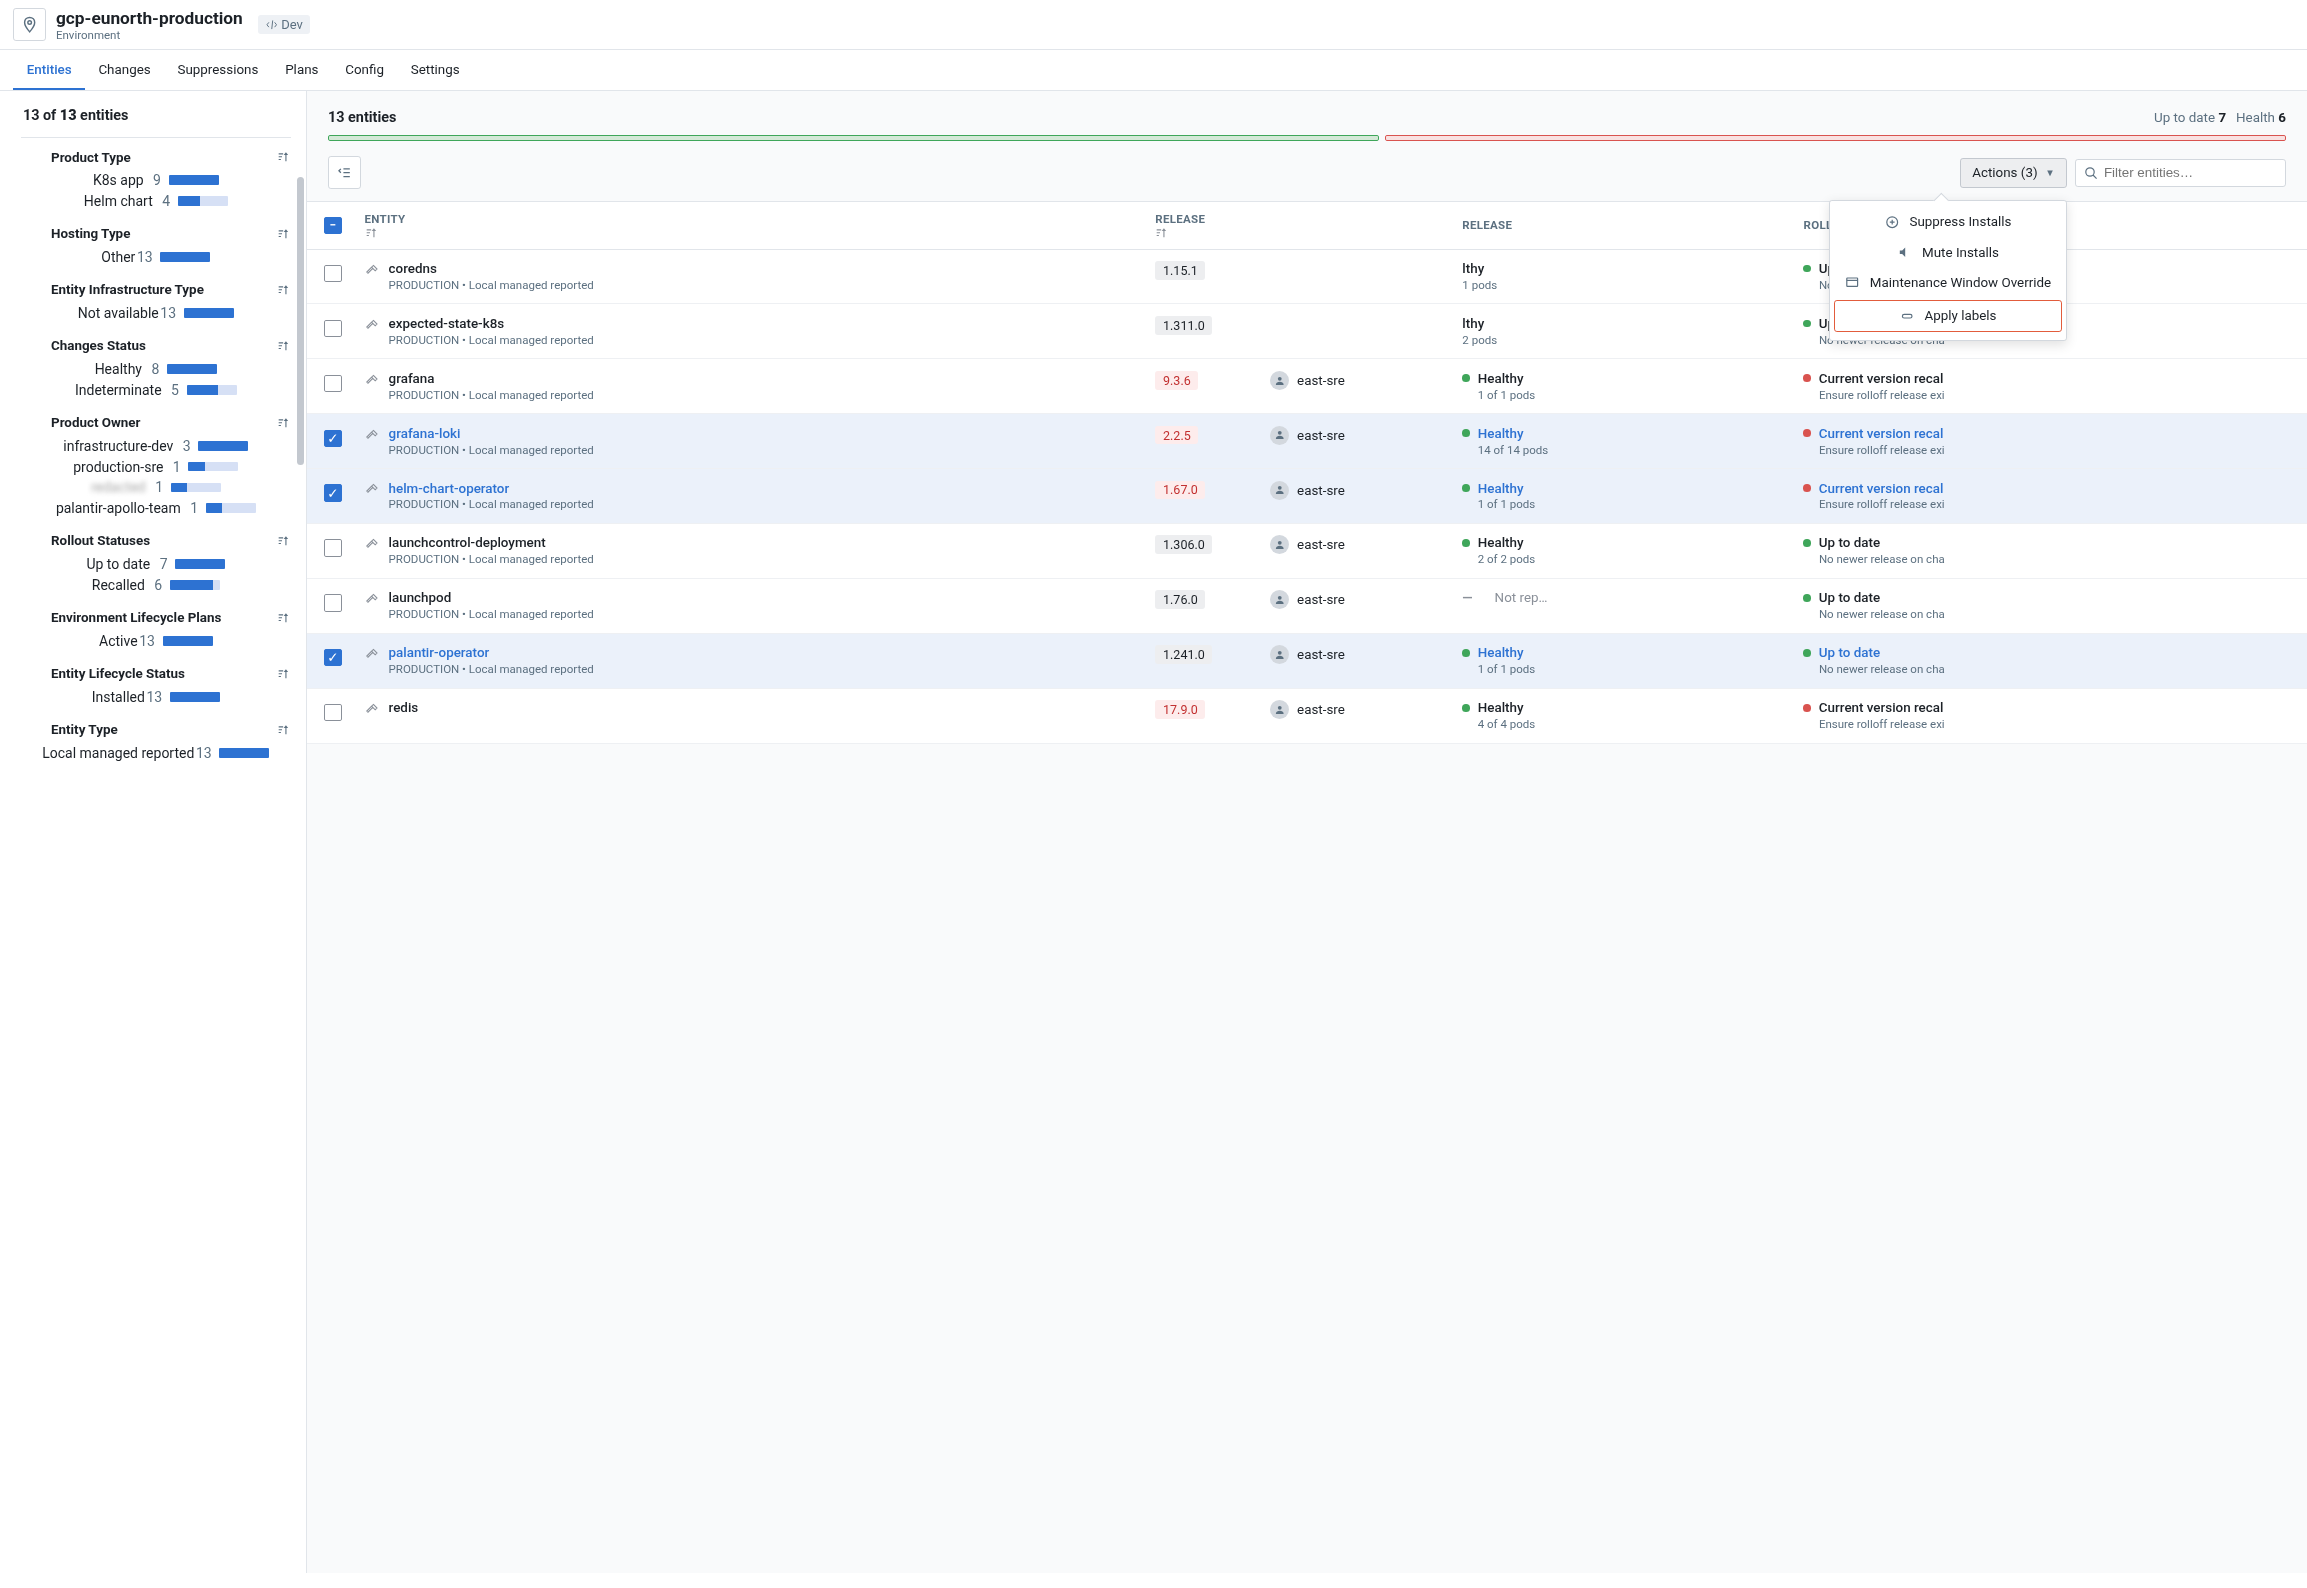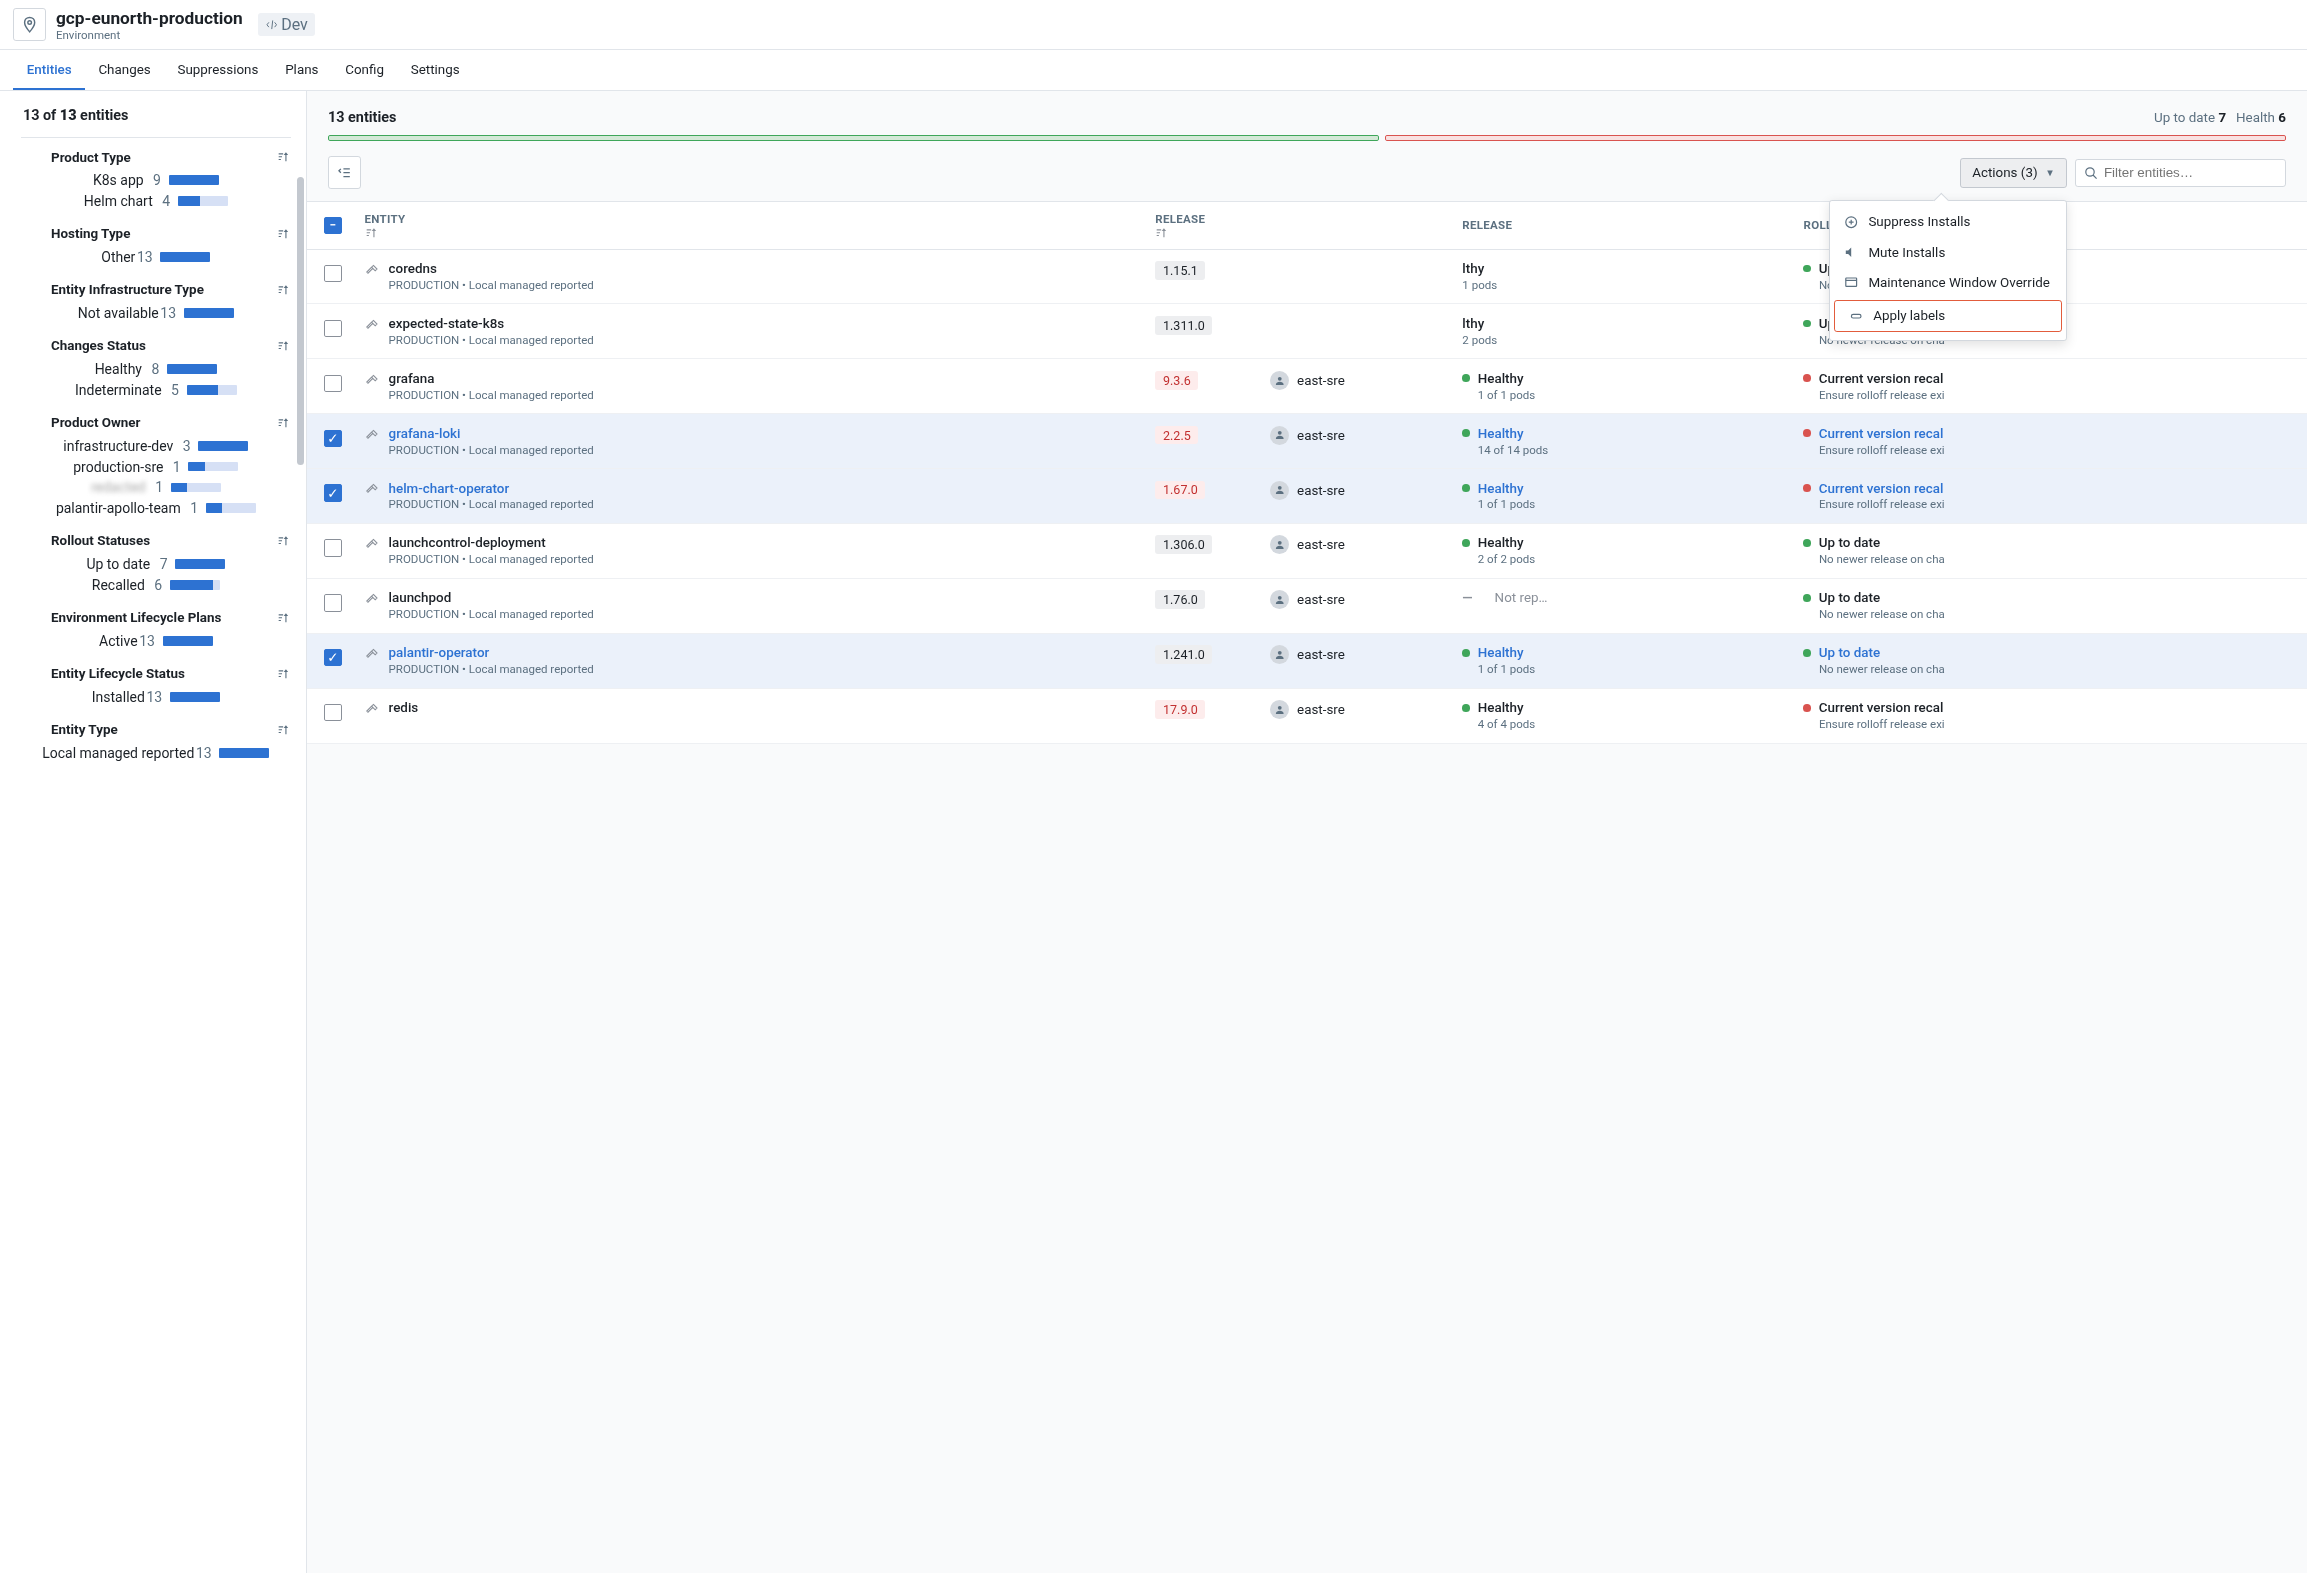--- a/index.html
+++ b/index.html
@@ -2,21 +2,21 @@
 <html><head>
 <meta charset="utf-8">
 <style>
 * { box-sizing: border-box; margin: 0; padding: 0; }
 body { font-family: -apple-system, BlinkMacSystemFont, "Segoe UI", Roboto, sans-serif; font-size: 13.4px; color: #1c2127; background: #fff; }
 .header { display: flex; align-items: center; padding: 7.7px 13.4px; border-bottom: 1px solid #e1e5ea; gap: 9.6px; }
 .env-icon { width: 33px; height: 33px; border: 1px solid #d3d8de; border-radius: 2.9px; display:flex; align-items:center; justify-content:center; color:#5c7080; }
 .header-title-block { display:flex; flex-direction:column; }
 .header-title { font-size: 17.3px; font-weight: 700; color:#1c2127; }
 .header-sub { font-size: 11.5px; color:#5c7080; }
-.dev-badge { background:#eef1f5; border-radius:2.9px; padding:1.9px 7.7px; font-size:16px; color:#5c7080; display:flex; align-items:center; gap:3.8px; margin-left:5.8px;}
+.dev-badge { background:#eef1f5; border-radius:2.9px; padding:1.9px 7.7px; font-size:13px; color:#5c7080; display:flex; align-items:center; gap:3.8px; margin-left:5.8px;}
 .tabs { display:flex; border-bottom:1px solid #e1e5ea; padding: 0 13.4px; }
 .tab { padding: 11.5px 13.4px; color:#1c2127; cursor:pointer; }
 .tab.active { color:#2d72d2; border-bottom: 2.9px solid #2d72d2; font-weight:500; }
 .main { display:flex; height: calc(100vh - 106px); }
 .sidebar { width: 307px; border-right: 1px solid #e1e5ea; overflow-y:auto; position:relative; }
 .sidebar-inner { padding: 13.4px 15.4px 13.4px 21px; }
 .count-summary { font-size:14.4px; font-weight:700; padding: 1.9px 0 13.4px 1.9px; border-bottom:1px solid #e1e5ea; margin-bottom:11.5px; }
 .facet { margin-bottom: 17.3px; }
 .facet-header { display:flex; justify-content:space-between; align-items:center; margin-bottom:7.7px;margin-left:30px; }
 .facet-title { font-weight:700; font-size:13.4px; }
@@ -42,21 +42,21 @@
 .toolbar-left { display:flex; gap:7.7px; }
 .icon-btn { border:1px solid #d3d8de; background:#fff; border-radius:2.9px; width:33px; height:33px; display:flex; align-items:center; justify-content:center; cursor:pointer; color:#5c7080;}
 .toolbar-right { display:flex; gap:7.7px; align-items:center; position:relative; }
 .actions-btn { background:#edeef0; border:1px solid #c3c8cf; border-radius:2.9px; padding:6.7px 11.5px; cursor:pointer; display:flex; align-items:center; gap:7.7px; font-size:13.4px;}
 .chev { font-size:9.6px; color:#5c7080; }
 .search-wrap { border:1px solid #d3d8de; border-radius:2.9px; display:flex; align-items:center; padding:5.8px 7.7px; width:211px; background:#fff;}
 .search-wrap input { border:none; outline:none; font-size:13.4px; flex:1; }
 .search-icon { color:#5c7080; margin-right:5.8px; }
 .dropdown { position:absolute; top:42px; right:219px; background:#fff; border:1px solid #d3d8de; border-radius:2.9px; box-shadow:0 3.8px 11.5px rgba(0,0,0,0.12); width:238px; z-index:10; padding:5.8px 0; }
 .dropdown::before { content:""; position:absolute; top:-5.8px; left:45%; width:9.6px; height:9.6px; background:#fff; border-left:1px solid #d3d8de; border-top:1px solid #d3d8de; transform:rotate(45deg); }
-.dd-item { display:flex; align-items:center; gap:9.6px; padding:7.7px 13.4px; cursor:pointer; font-size:13.4px;}
+.dd-item { display:flex; align-items:center; gap:9.6px; padding:7.7px 13.4px; cursor:pointer; font-size:13.4px;justify-content:center;}
 .dd-item.highlight { border:1.9px solid #e25c3c; border-radius:2.9px; margin:1.9px 3.8px; }
 .dd-icon { width:15.4px; color:#5c7080; display:flex; align-items:center; justify-content:center;}
 .table { width:100%; border-collapse:collapse; background:#fff; }
 .th { text-align:left; padding:9.6px 11.5px; font-size:11.5px; font-weight:700; color:#5c7080; letter-spacing:0.3px; border-top:1px solid #e1e5ea; border-bottom:1px solid #e1e5ea; background:#fff; white-space:nowrap;}
 .th .sort-col { margin-left:5.8px; color:#8a9099; }
 .checkbox { width:17.3px; height:17.3px; border:1px solid #8a9099; border-radius:1.9px; display:inline-flex; align-items:center; justify-content:center; background:#fff; cursor:pointer;}
 .checkbox.checked { background:#2d72d2; border-color:#2d72d2; color:#fff; }
 .checkbox.minus { background:#2d72d2; border-color:#2d72d2; color:#fff; }
 .tr { border-bottom:1px solid #eef0f3; }
 .tr.selected { background:#ebf1fa; }

